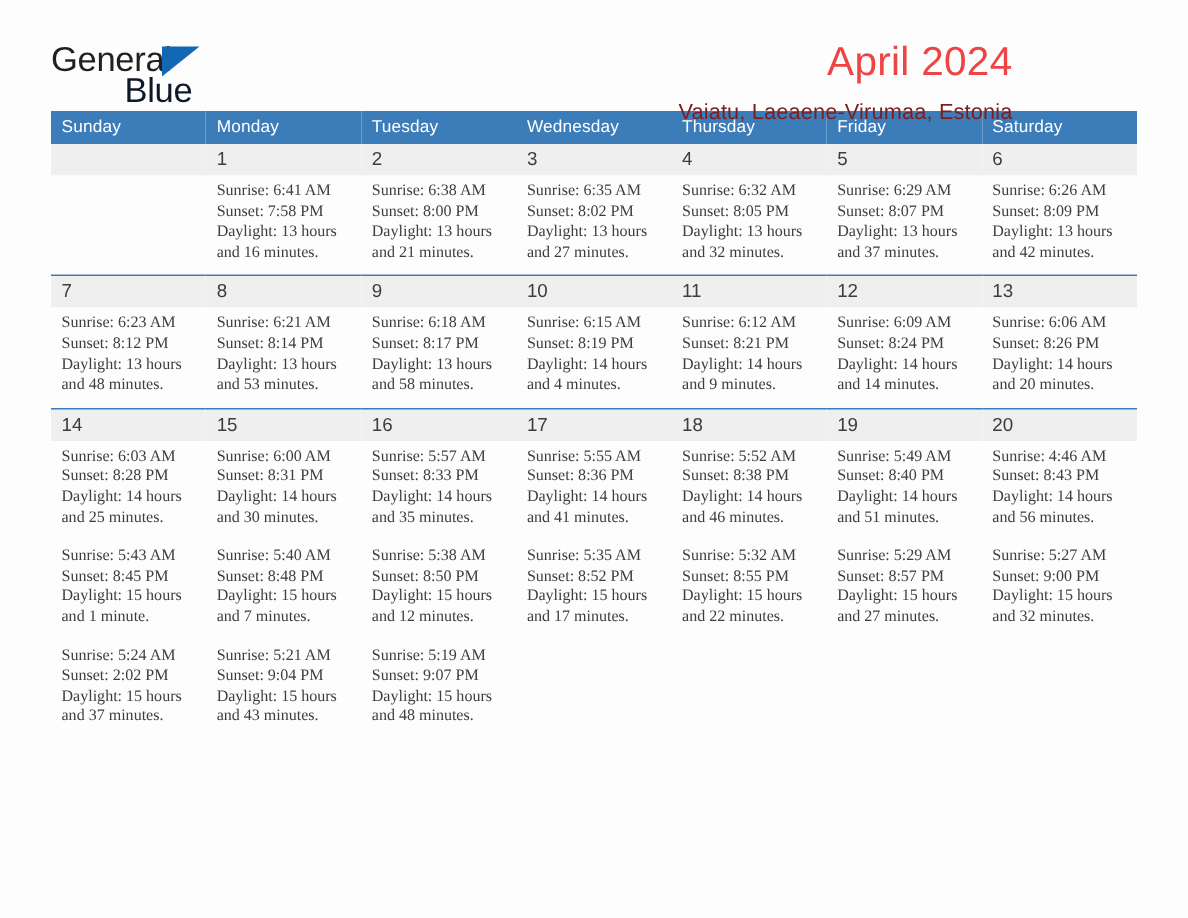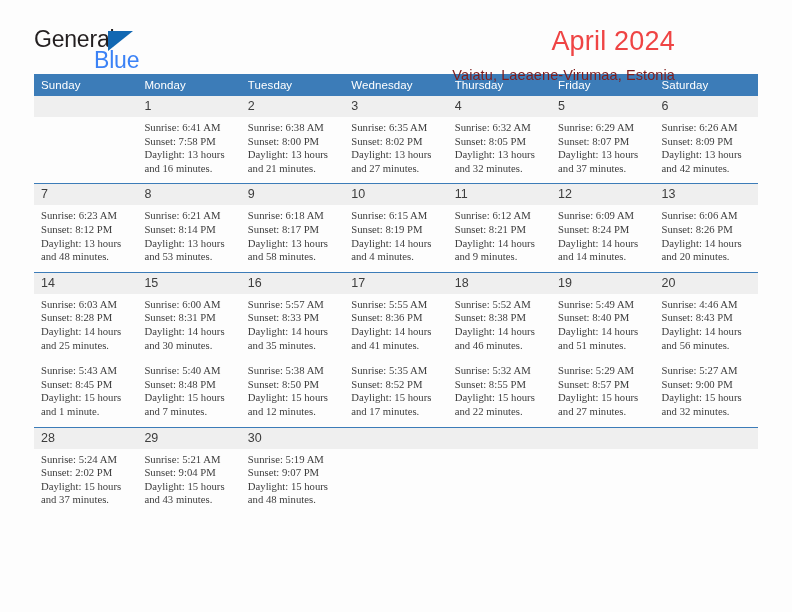--- a/index.html
+++ b/index.html
@@ -50,25 +50,25 @@
     position: absolute;
     left: 74px;
     top: 5px;
     width: 0;
     height: 0;
     border-left: 25px solid #1268b3;
     border-bottom: 20px solid transparent;
   }
   .logo-blue {
     position: absolute;
-    left: 60px;
+    left: 49px;
     top: 21px;
     font-size: 23px;
     letter-spacing: -0.2px;
-    color: #3b82f6;
+    color: #0f172a;
     line-height: 26px;
   }
   .titles {
     text-align: right;
     flex: none;
   }
   .cal-title {
     font-size: 27px;
     color: #ef4444;
     line-height: 30px;
@@ -367,29 +367,20 @@
               <div class="line">Daylight: 15 hours</div>
               <div class="line">and 27 minutes.</div>
             </td>
             <td>
               <div class="line">Sunrise: 5:27 AM</div>
               <div class="line">Sunset: 9:00 PM</div>
               <div class="line">Daylight: 15 hours</div>
               <div class="line">and 32 minutes.</div>
             </td>
           </tr>
-          <tr class="daterow">
-            <td>28</td>
-            <td>29</td>
-            <td>30</td>
-            <td></td>
-            <td></td>
-            <td></td>
-            <td></td>
-          </tr>
           <tr class="inforow">
             <td>
               <div class="line">Sunrise: 5:24 AM</div>
               <div class="line">Sunset: 2:02 PM</div>
               <div class="line">Daylight: 15 hours</div>
               <div class="line">and 37 minutes.</div>
             </td>
             <td>
               <div class="line">Sunrise: 5:21 AM</div>
               <div class="line">Sunset: 9:04 PM</div>

